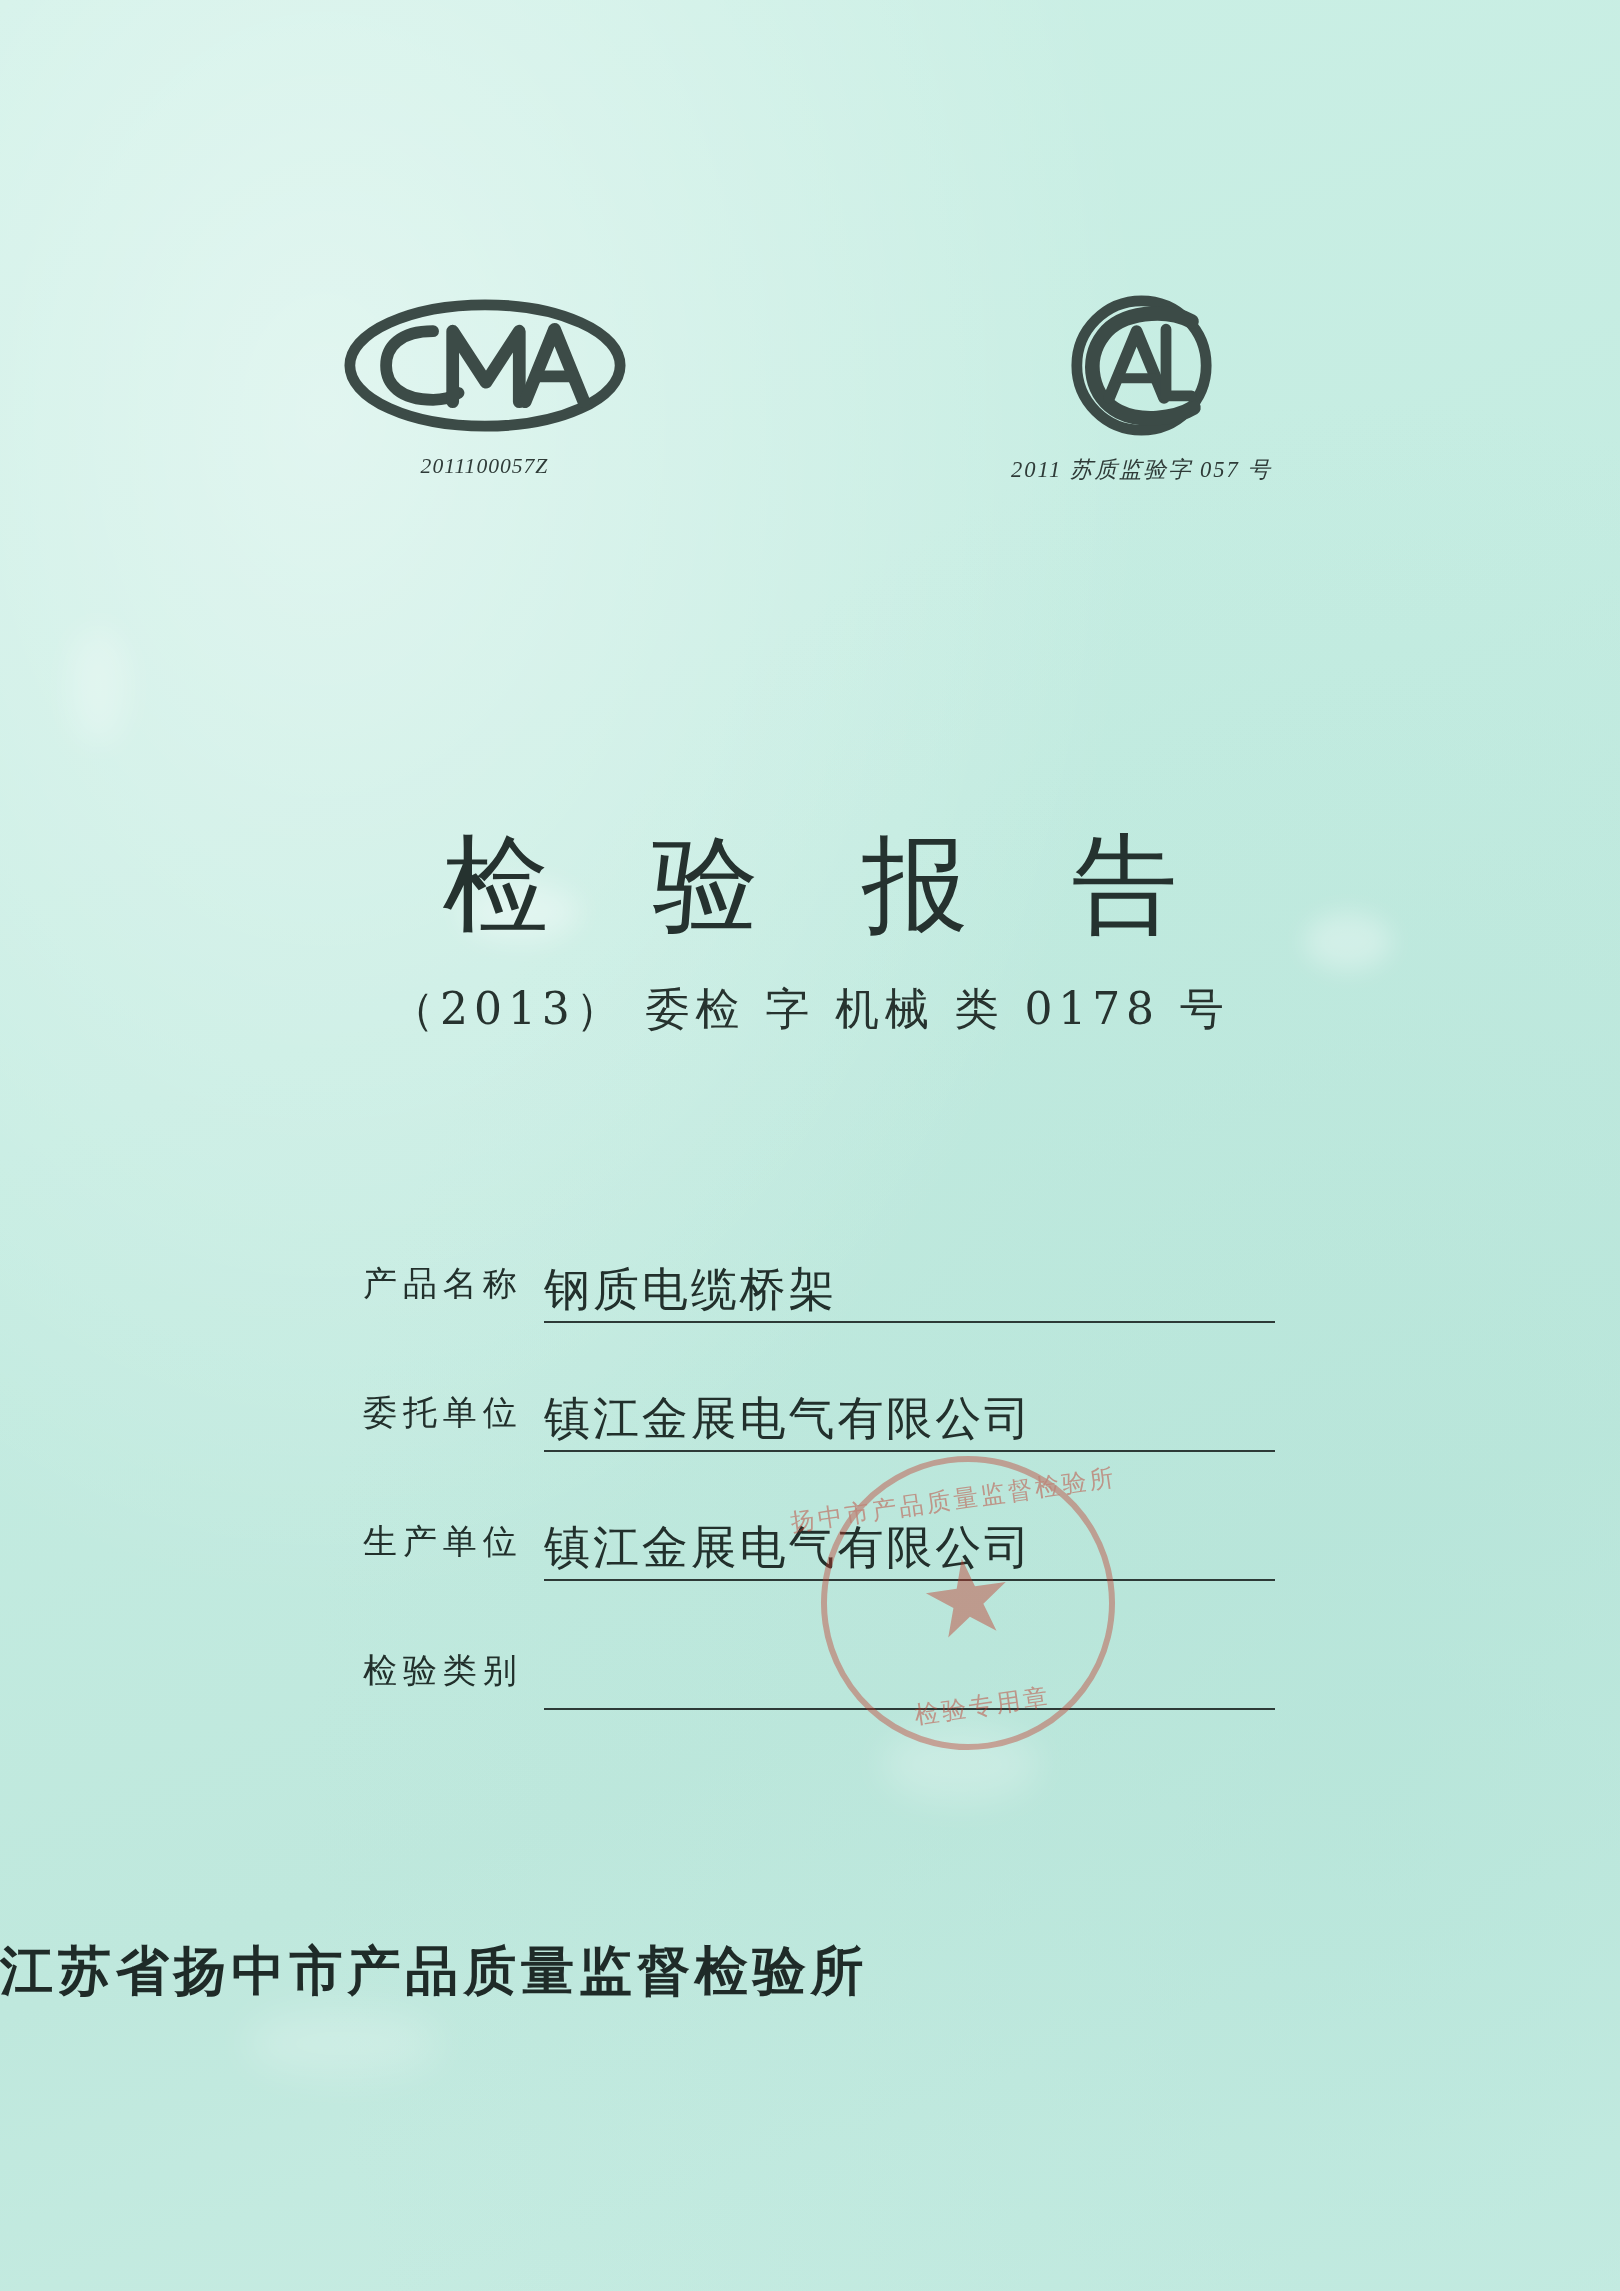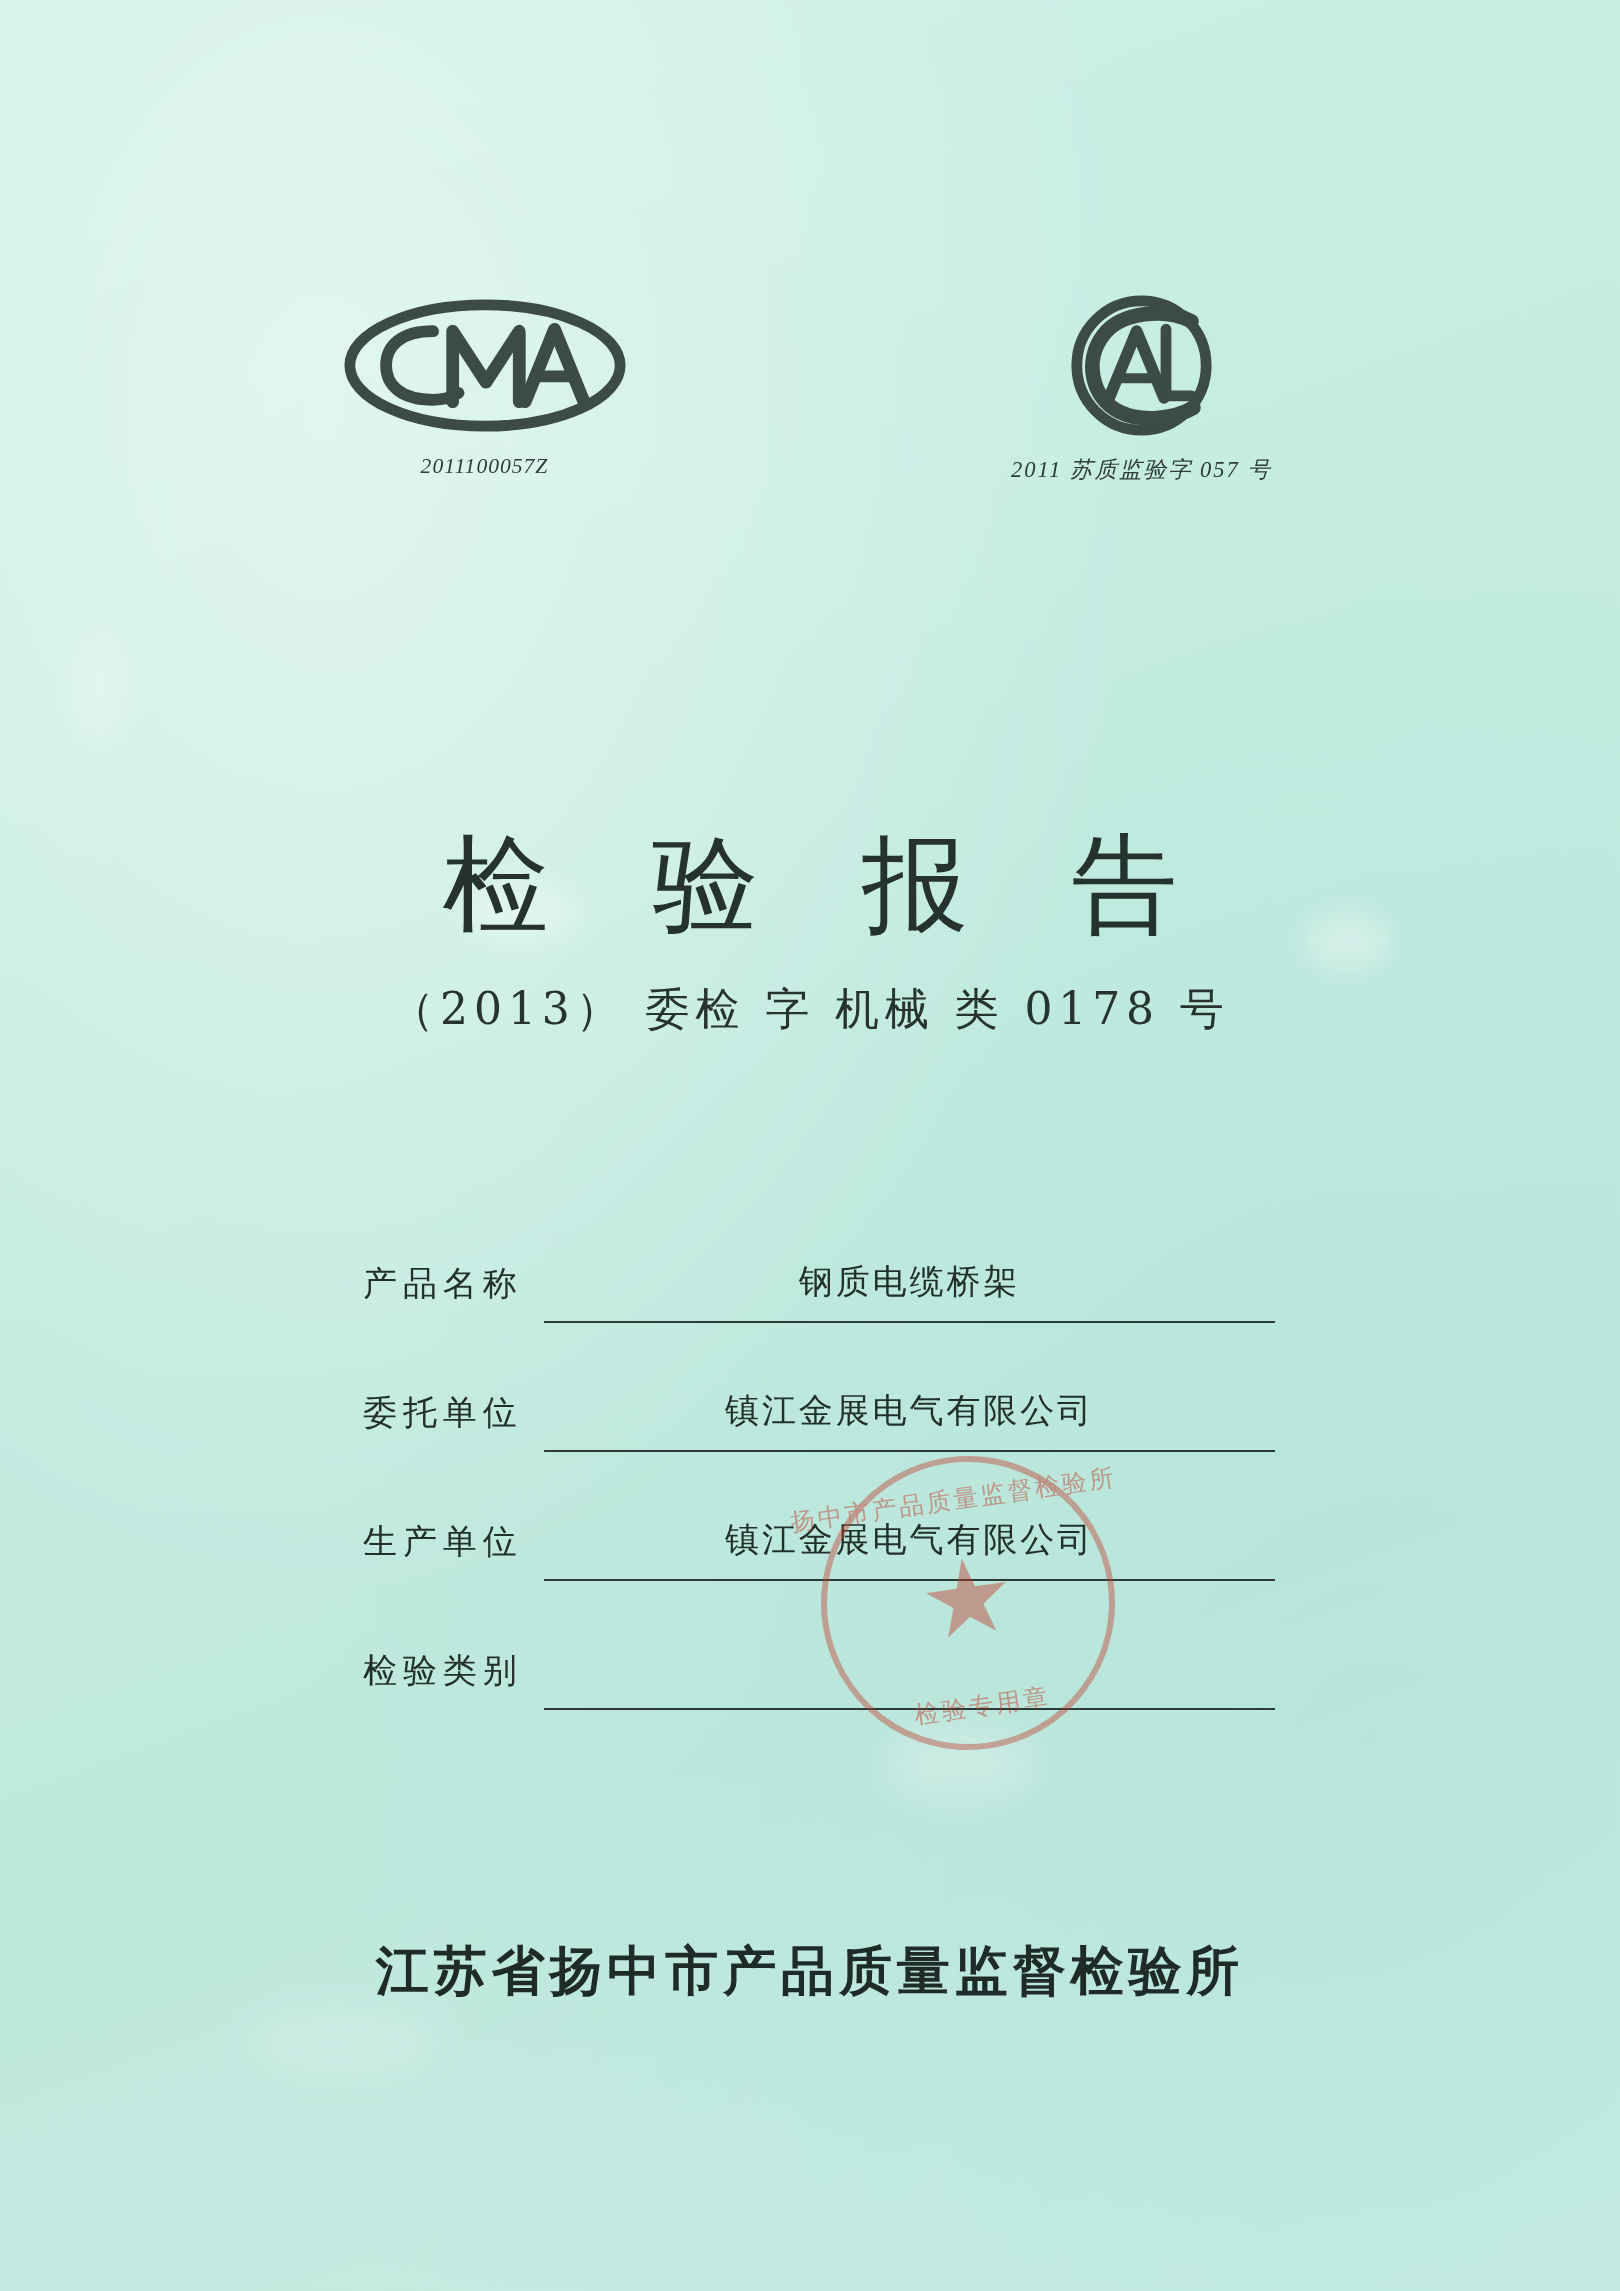--- a/index.html
+++ b/index.html
@@ -118,22 +118,21 @@
     left: 181px;
     right: 0;
     top: 76px;
     border-bottom: 2px solid #2d3a37;
   }
   .field-value {
     position: absolute;
     left: 181px;
     right: 0;
     top: 13.7px;
-    text-align: center;
-    font-size: 34px;
+    font-size: 46px;
     letter-spacing: 2.9px;
     color: #22302c;
     font-family: "DejaVu Serif", "Liberation Serif", serif;
   }
 
   
   .seal {
     position: absolute;
     left: 821px;
     top: 1456px;
@@ -174,21 +173,21 @@
     white-space: nowrap;
     transform-origin: center;
   }
 
   
   .issuer {
     position: absolute;
     top: 1936px;
     left: 0;
     width: 100%;
-    text-align: center;
+    text-align: left;
     font-size: 53px;
     font-weight: bold;
     letter-spacing: 4.9px;
     color: #1f2b28;
     font-family: "DejaVu Serif", "Liberation Serif", serif;
   }
   .edge-note {
     position: absolute;
     left: 93px;
     bottom: 25.5px;

